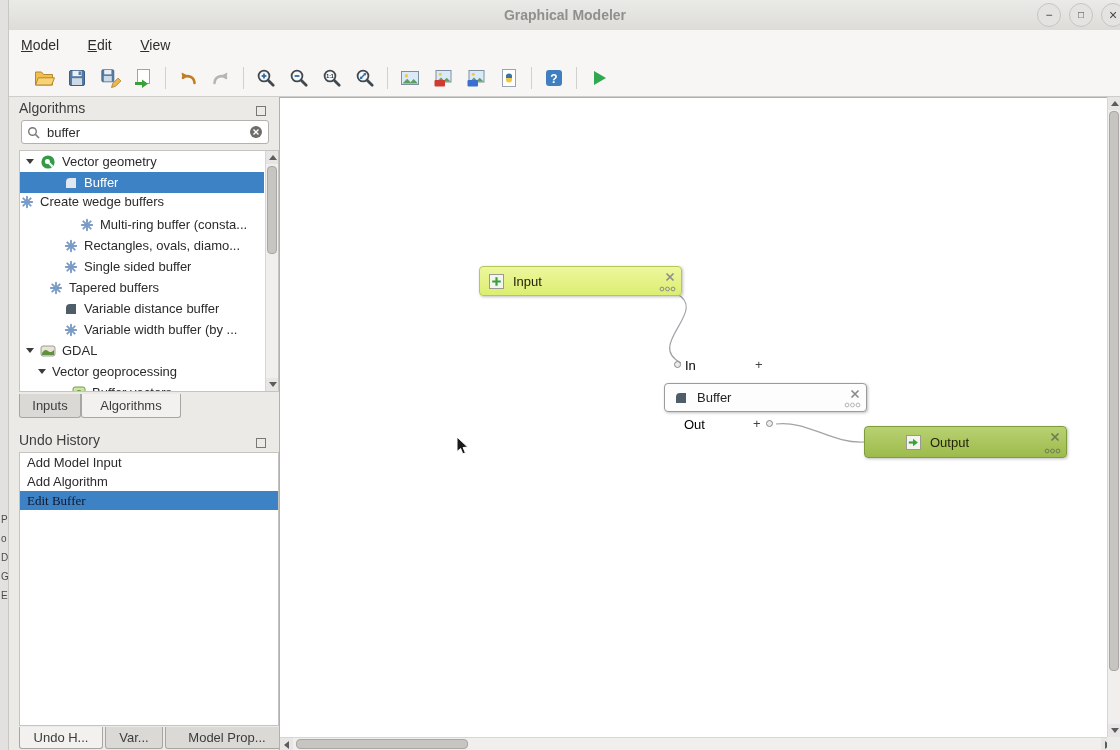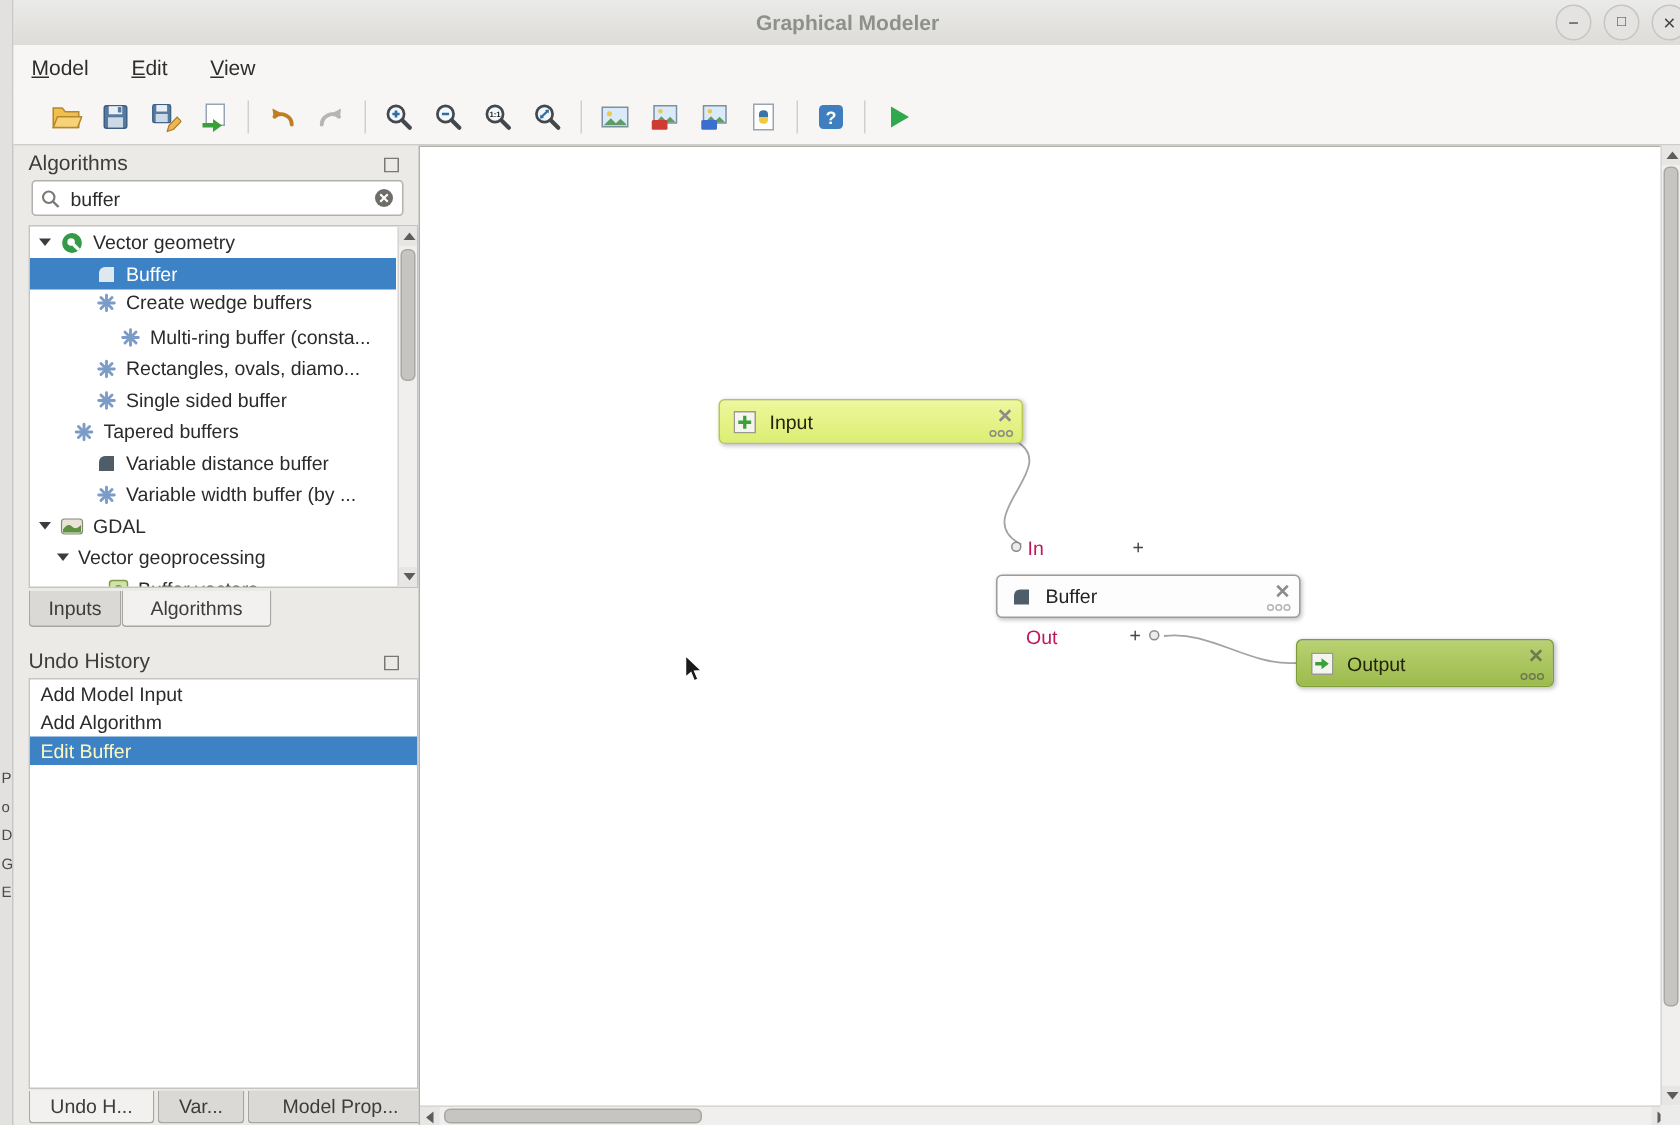--- a/index.html
+++ b/index.html
@@ -50,34 +50,34 @@
   .tri-right{width:0;height:0;border-top:4px solid transparent;border-bottom:4px solid transparent;border-left:5px solid #5c5c5c;}
   
   .dtab{position:absolute;height:24px;line-height:23px;text-align:center;font-size:13px;color:#3c3c3c;
         background:#dbd9d6;border:1px solid #a8a6a2;border-top:none;box-sizing:border-box;
         border-radius:0 0 3px 3px;}
   .dtab.active{background:#f2f1ef;}
   
   .undolist{position:absolute;left:10px;top:452px;width:260px;height:274px;background:#fff;
             border:1px solid #c6c4c0;box-sizing:border-box;}
   .urow{height:19px;line-height:19px;padding-left:7px;font-size:13px;white-space:nowrap;}
-  .urow.sel{background:#3e82c6;color:#fef9c3;}
+  .urow.sel{background:#3e82c6;color:#0f172a;font-family:Liberation Serif, serif;}
   
   .canvas{position:absolute;left:270px;top:97px;width:850px;height:653px;background:#fff;
           border:1px solid #b2b0ac;box-sizing:border-box;}
   .wires{position:absolute;left:270px;top:97px;pointer-events:none;}
   .node{position:absolute;border-radius:4px;box-sizing:border-box;box-shadow:1px 1px 3px rgba(0,0,0,.25);}
   .node-title{display:flex;align-items:center;gap:9px;height:100%;padding-left:9px;font-size:13px;color:#24240a;}
   .node-x{position:absolute;top:5px;right:6px;line-height:0;}
   .node-dots{position:absolute;bottom:3px;right:5px;line-height:0;}
   .node-input{left:470px;top:266px;width:203px;height:30px;background:linear-gradient(#edf79d,#dcee72);border:1px solid #b7c757;}
   .node-alg{left:655px;top:383px;width:203px;height:29px;background:#fdfdfd;border:1px solid #9b9b98;color:#222;}
-  .node-output{left:855px;top:426px;width:172px;height:32px;background:linear-gradient(#b9d172,#9cbb4c);border:1px solid #7e9c39;}
+  .node-output{left:855px;top:426px;width:203px;height:32px;background:linear-gradient(#b9d172,#9cbb4c);border:1px solid #7e9c39;padding-left:32px;}
   .socket-dot{position:absolute;width:7px;height:7px;border-radius:50%;background:#ececec;border:1px solid #8a8a8a;box-sizing:border-box;}
-  .socket-label{position:absolute;font-size:13px;color:#be185d;}
+  .socket-label{position:absolute;font-size:13px;color:#000000;}
   .socket-plus{position:absolute;font-size:13px;color:#444;line-height:12px;}
   .corner{position:absolute;background:#ececea;}
 </style>
 </head>
 <body>
 
 <div class="screen">
 
   <div class="left-strip">
     <span style="top:514px">P</span>
@@ -256,21 +256,21 @@
         <span class="tlabel">Vector geometry</span>
       </div>
       <div class="trow sel" style="top:21px;padding-left:44px">
         <span class="ticon">
             <svg width="14" height="14" viewBox="0 0 14 14">
               <path d="M2 12V6a4 4 0 0 1 4-4h6v10z" fill="#dfe7ef"></path>
             </svg>
           </span>
         <span class="tlabel">Buffer</span>
       </div>
-      <div class="trow" style="top:40px;padding-left:44px">
+      <div class="trow" style="top:40px;">
         <span class="ticon">
             <svg width="14" height="14" viewBox="0 0 14 14">
               <g stroke="#7b9cc6" stroke-width="1.9" stroke-linecap="round">
                 <line x1="7" y1="1.8" x2="7" y2="12.2"></line>
                 <line x1="1.8" y1="7" x2="12.2" y2="7"></line>
                 <line x1="3.3" y1="3.3" x2="10.7" y2="10.7"></line>
                 <line x1="10.7" y1="3.3" x2="3.3" y2="10.7"></line>
               </g>
             </svg>
           </span>

